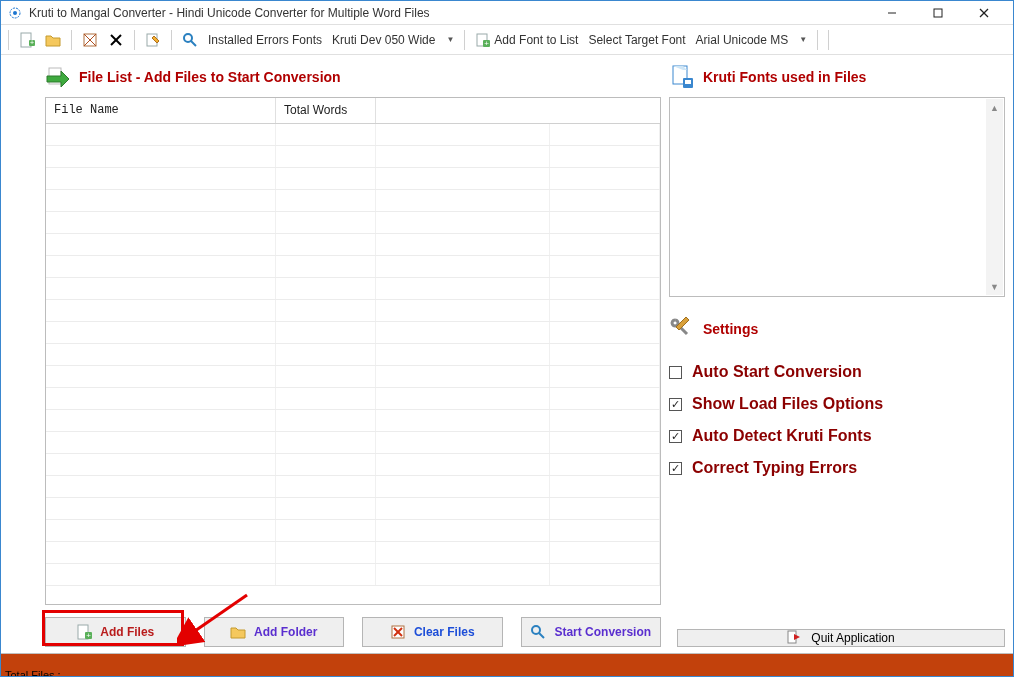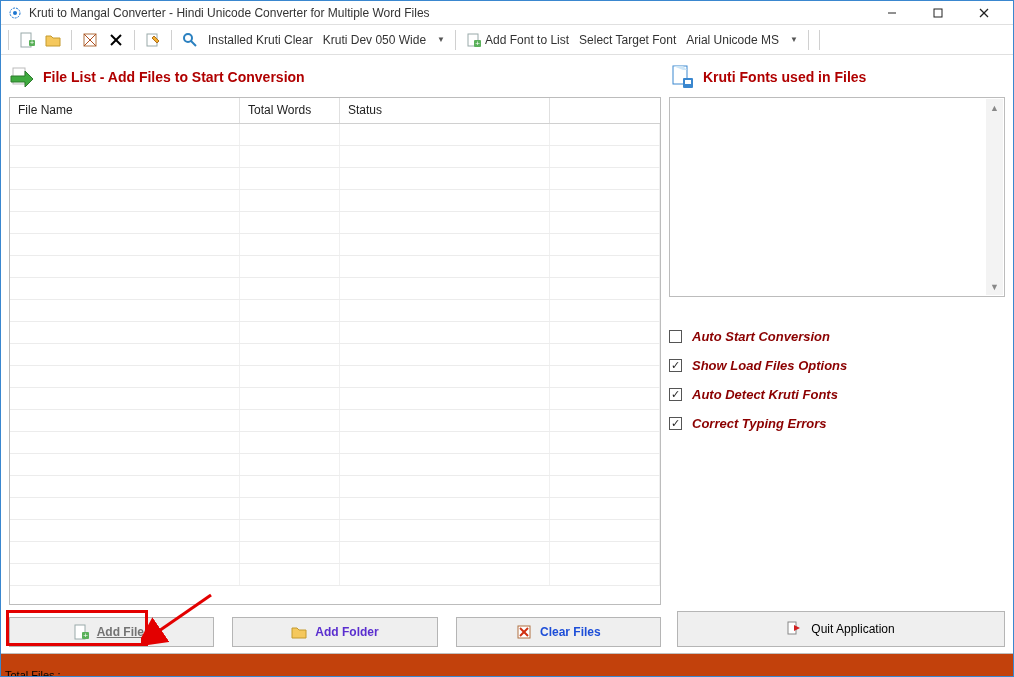--- a/index.html
+++ b/index.html
@@ -13,60 +13,60 @@
 .win-btn { width: 46px; height: 28px; display: flex; align-items: center; justify-content: center; color: #333; }
 
 
 .toolbar { height: 30px; display: flex; align-items: center; padding: 0 4px; border-bottom: 1px solid #e0e0e0; gap: 4px; white-space: nowrap; }
 .tool-sep { width: 1px; height: 20px; background: #d0d0d0; margin: 0 3px; }
 .tool-item { display: inline-flex; align-items: center; gap: 3px; height: 24px; padding: 0 3px; color: #333; }
 .tool-icon { width: 16px; height: 16px; display: inline-flex; align-items: center; justify-content: center; }
 .dropdown-arrow { font-size: 8px; color: #555; margin-left: 8px; }
 
 
-.main { display: flex; height: 598px; }
+.main { display: flex; height: 598px; padding-left: 36px; }
 .left { flex: 1; padding: 8px 8px 6px 8px; display: flex; flex-direction: column; position: relative; }
 .right { width: 344px; padding: 8px 8px 6px 0; display: flex; flex-direction: column; }
 
 .section-header { display: flex; align-items: center; gap: 8px; margin-bottom: 6px; height: 28px; }
 .section-header .sh-title { color: #b00000; font-weight: bold; font-size: 14px; }
 .section-header .sh-icon { width: 26px; height: 26px; display: inline-flex; align-items: center; justify-content: center; }
 
 .file-table { flex: 1; border: 1px solid #bcbcbc; overflow: hidden; }
 .ft-head { display: flex; background: #fff; border-bottom: 1px solid #d0d0d0; height: 26px; }
 .ft-head .col { border-right: 1px solid #e0e0e0; padding: 5px 8px; color: #222; }
-.col.name { width: 230px; }
+.col.name { width: 230px; font-family: Liberation Mono, monospace; }
 .col.words { width: 100px; }
 .col.status { flex: 1; }
 .col.last { width: 110px; border-right: none; }
 .ft-body { overflow: auto; height: calc(100% - 26px); background: #fff; }
 .ft-row { display: flex; height: 22px; border-bottom: 1px solid #ececec; }
 .ft-row .col { border-right: 1px solid #f0f0f0; padding: 3px 8px; }
 
 .action-row { display: flex; gap: 18px; margin-top: 12px; }
 .btn { flex: 1; height: 30px; background: #efefef; border: 1px solid #b5b5b5; display: flex; align-items: center; justify-content: center; gap: 8px; font-size: 12px; cursor: pointer; }
 .btn .btn-icon { width: 16px; height: 16px; display: inline-flex; align-items: center; justify-content: center; }
 .btn.start span.lbl { color: #5a2ecf; font-weight: bold; }
-.btn.addfiles span.lbl { color: #737373; font-weight: bold; text-decoration: underline; }
+.btn.addfiles span.lbl { color: #b91c1c; font-weight: bold; }
 .btn.addfolder span.lbl { color: #5a2ecf; font-weight: bold; }
 .btn.clearfiles span.lbl { color: #1d4ed8; font-weight: bold; }
 .highlight { position: absolute; border: 3px solid #e30000; pointer-events: none; }
 .arrow-svg { position: absolute; pointer-events: none; }
 
 .fonts-box { border: 1px solid #bcbcbc; height: 200px; margin-bottom: 18px; position: relative; }
 .scrollbar-stub { position: absolute; right: 1px; top: 1px; bottom: 1px; width: 17px; background: #f3f3f3; display: flex; flex-direction: column; justify-content: space-between; }
 .scrollbar-stub .thumb { background: #f3f3f3; flex: 1; }
 .scrollbar-stub .arr { height: 17px; display: flex; align-items: center; justify-content: center; color: #888; font-size: 9px; }
 
 .settings-row { display: flex; align-items: center; gap: 10px; margin: 14px 0 14px 0; }
 .chk { width: 13px; height: 13px; border: 1px solid #555; display: inline-flex; align-items: center; justify-content: center; background: #fff; }
 .chk.checked::after { content: "\2713"; color: #222; font-size: 11px; line-height: 1; }
-.set-label { color: #8b0000; font-weight: bold; font-size: 13px; font-style: italic; }
-
-.quit-btn { height: 36px; border: 1px solid #b5b5b5; background: #efefef; display: flex; align-items: center; justify-content: center; gap: 8px; margin-top: auto; cursor: pointer; margin-left: 8px; }
+.set-label { color: #8b0000; font-weight: bold; font-size: 16px; }
+
+.quit-btn { height: 18px; border: 1px solid #b5b5b5; background: #efefef; display: flex; align-items: center; justify-content: center; gap: 8px; margin-top: auto; cursor: pointer; margin-left: 8px; }
 
 
 .statusbar { height: 18px; border-top: 1px solid #c0c0c0; padding: 15px 4px; font-size: 11px; background: #c2410c; }
 </style>
 </head>
 <body>
 
 <div class="titlebar">
   <span class="app-icon">
     <svg width="14" height="14" viewBox="0 0 14 14">
@@ -142,21 +142,21 @@
   </span>
   <span class="tool-sep"></span>
   <span class="tool-item">
     <span class="tool-icon">
         <svg width="16" height="16">
           <circle cx="6" cy="6" r="4" fill="none" stroke="#2a80c0" stroke-width="2"></circle>
           <line x1="9" y1="9" x2="14" y2="14" stroke="#2a80c0" stroke-width="2"></line>
         </svg>
       </span>
   </span>
-  <span class="tool-item">Installed Kruti Clear</span>
+  <span class="tool-item">Installed Errors Fonts</span>
   <span class="tool-item">
     <span>Kruti Dev 050 Wide</span>
     <span class="dropdown-arrow">▼</span>
   </span>
   <span class="tool-sep"></span>
   <span class="tool-item">
     <span class="tool-icon">
         <svg width="16" height="16">
           <rect x="2" y="2" width="10" height="12" fill="#fff" stroke="#9aa"></rect>
           <rect x="8" y="8" width="7" height="7" fill="#5ab05a" rx="1"></rect>
@@ -182,21 +182,20 @@
             <rect x="4" y="4" width="12" height="16" fill="#fff" stroke="#bbb"></rect>
             <path d="M2 12 l14 0 l0 -5 l8 8 l-8 8 l0 -5 l-14 0 z" fill="#3faa3f" stroke="#2d7a2d"></path>
           </svg>
       </span>
       <span class="sh-title">File List - Add Files to Start Conversion</span>
     </div>
     <div class="file-table">
       <div class="ft-head">
         <div class="col name">File Name</div>
         <div class="col words">Total Words</div>
-        <div class="col status">Status</div>
         <div class="col last"></div>
       </div>
       <div class="ft-body">
         <div id="rows-container">
             <div class="ft-row">
               <div class="col name"></div>
               <div class="col words"></div>
               <div class="col status"></div>
               <div class="col last"></div>
             </div>
@@ -346,20 +345,29 @@
       <div class="btn clearfiles">
         <span class="btn-icon">
             <svg width="16" height="16">
               <rect x="2" y="2" width="12" height="12" fill="#fff" stroke="#b07040"></rect>
               <line x1="4" y1="4" x2="12" y2="12" stroke="#d03010" stroke-width="2"></line>
               <line x1="12" y1="4" x2="4" y2="12" stroke="#d03010" stroke-width="2"></line>
             </svg>
           </span>
         <span class="lbl">Clear Files</span>
       </div>
+      <div class="btn start">
+        <span class="btn-icon">
+            <svg width="16" height="16">
+              <circle cx="6" cy="6" r="4" fill="none" stroke="#2a80c0" stroke-width="2"></circle>
+              <line x1="9" y1="9" x2="14" y2="14" stroke="#2a80c0" stroke-width="2"></line>
+            </svg>
+          </span>
+        <span class="lbl">Start Conversion</span>
+      </div>
     </div>
 
     <div class="highlight" style="left:5px; top:555px; width:142px; height:36px;"></div>
     <svg class="arrow-svg" style="left:140px; top:530px;" width="80" height="70">
       <defs>
           <marker id="ah" markerWidth="12" markerHeight="12" refX="2" refY="5" orient="auto">
             <path d="M0 0 L10 5 L0 10 z" fill="#e30000"></path>
           </marker>
         </defs>
       <line x1="70" y1="10" x2="15" y2="48" stroke="#e30000" stroke-width="3" marker-end="url(#ah)"></line>
@@ -379,20 +387,29 @@
       <span class="sh-title">Kruti Fonts used in Files</span>
     </div>
     <div class="fonts-box">
       <div class="scrollbar-stub">
         <div class="arr">▲</div>
         <div class="thumb"></div>
         <div class="arr">▼</div>
       </div>
     </div>
 
+    <div class="section-header">
+      <span class="sh-icon">
+        <svg width="26" height="26">
+            <path d="M6 4 a3 3 0 1 0 0.1 0 M8 8 l10 10" stroke="#888" stroke-width="3" fill="none"></path>
+            <path d="M20 4 l-10 10 l-3 -3 l10 -10 z" fill="#d9a03a" stroke="#a07020"></path>
+          </svg>
+      </span>
+      <span class="sh-title">Settings</span>
+    </div>
 
     <div id="settings-container">
         <div class="settings-row">
           <span class="chk"></span>
           <span class="set-label">Auto Start Conversion</span>
         </div>
         <div class="settings-row">
           <span class="chk checked"></span>
           <span class="set-label">Show Load Files Options</span>
         </div>

